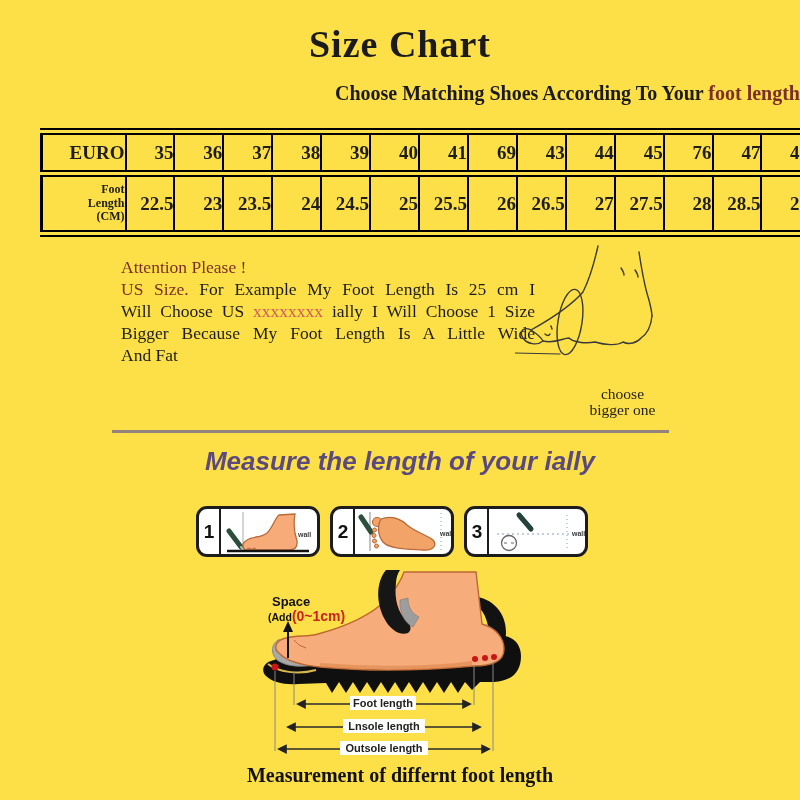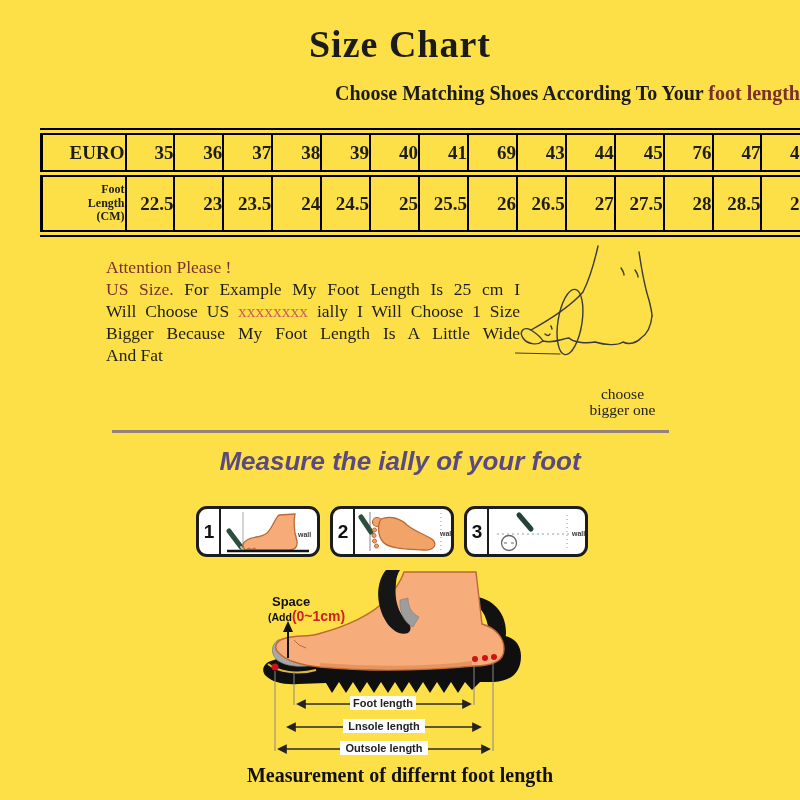--- a/index.html
+++ b/index.html
@@ -33,21 +33,21 @@
   }
   table.size-table tr:first-child th, table.size-table tr:first-child td {
     border-bottom:7px double #000; height:42px;
   }
   table.size-table tr:last-child th, table.size-table tr:last-child td { height:60px; }
   table.size-table .hdr-col { width:84px; }
   table.size-table .multi { white-space:pre-line; font-size:12px; line-height:1.15; }
 
   
   .attention {
-    position:absolute; left:106px; top:256px; width:414px;
+    position:absolute; left:121px; top:256px; width:414px;
     font-size:17.5px; line-height:22px;
   }
   .att-heading { font-weight:normal; }
   .att-line { text-align:justify; text-align-last:justify; }
   .att-line.indent { text-indent:40px; }
   .att-line.last { text-align-last:left; }
 
   .foot-sketch { position:absolute; left:515px; top:238px; }
   .sketch-caption {
     position:absolute; left:550px; top:386px; width:145px; text-align:center;
@@ -160,21 +160,21 @@
     </g>
   </svg>
 
   <div class="sketch-caption">
     <div>choose</div>
     <div>bigger one</div>
   </div>
 
   <div class="divider"></div>
 
-  <div class="measure-heading">Measure the ially of your foot</div>
+  <div class="measure-heading">Measure the length of your ially</div>
 
   <div class="steps-row">
 
     <div class="step-panel">
       <div class="step-num">1</div>
       <svg class="step-art" width="96" height="45" viewBox="0 0 96 45">
         <line x1="22" y1="3" x2="22" y2="41" stroke="#aaaaaa" stroke-width="1"></line>
         <line x1="8" y1="22" x2="20" y2="38" stroke="#2c4f3d" stroke-width="5" stroke-linecap="round"></line>
         <line x1="20" y1="38" x2="24" y2="42" stroke="#b9c4b9" stroke-width="2" stroke-linecap="round"></line>
         <path d="M24,41 Q19,35 26,31 C32,27 40,29 46,24 C52,18 54,9 58,6 L74,5 C72,16 74,26 76,32 Q77,41 68,41 Z" fill="#f6ab79" stroke="#b96a38" stroke-width="1.3"></path>

